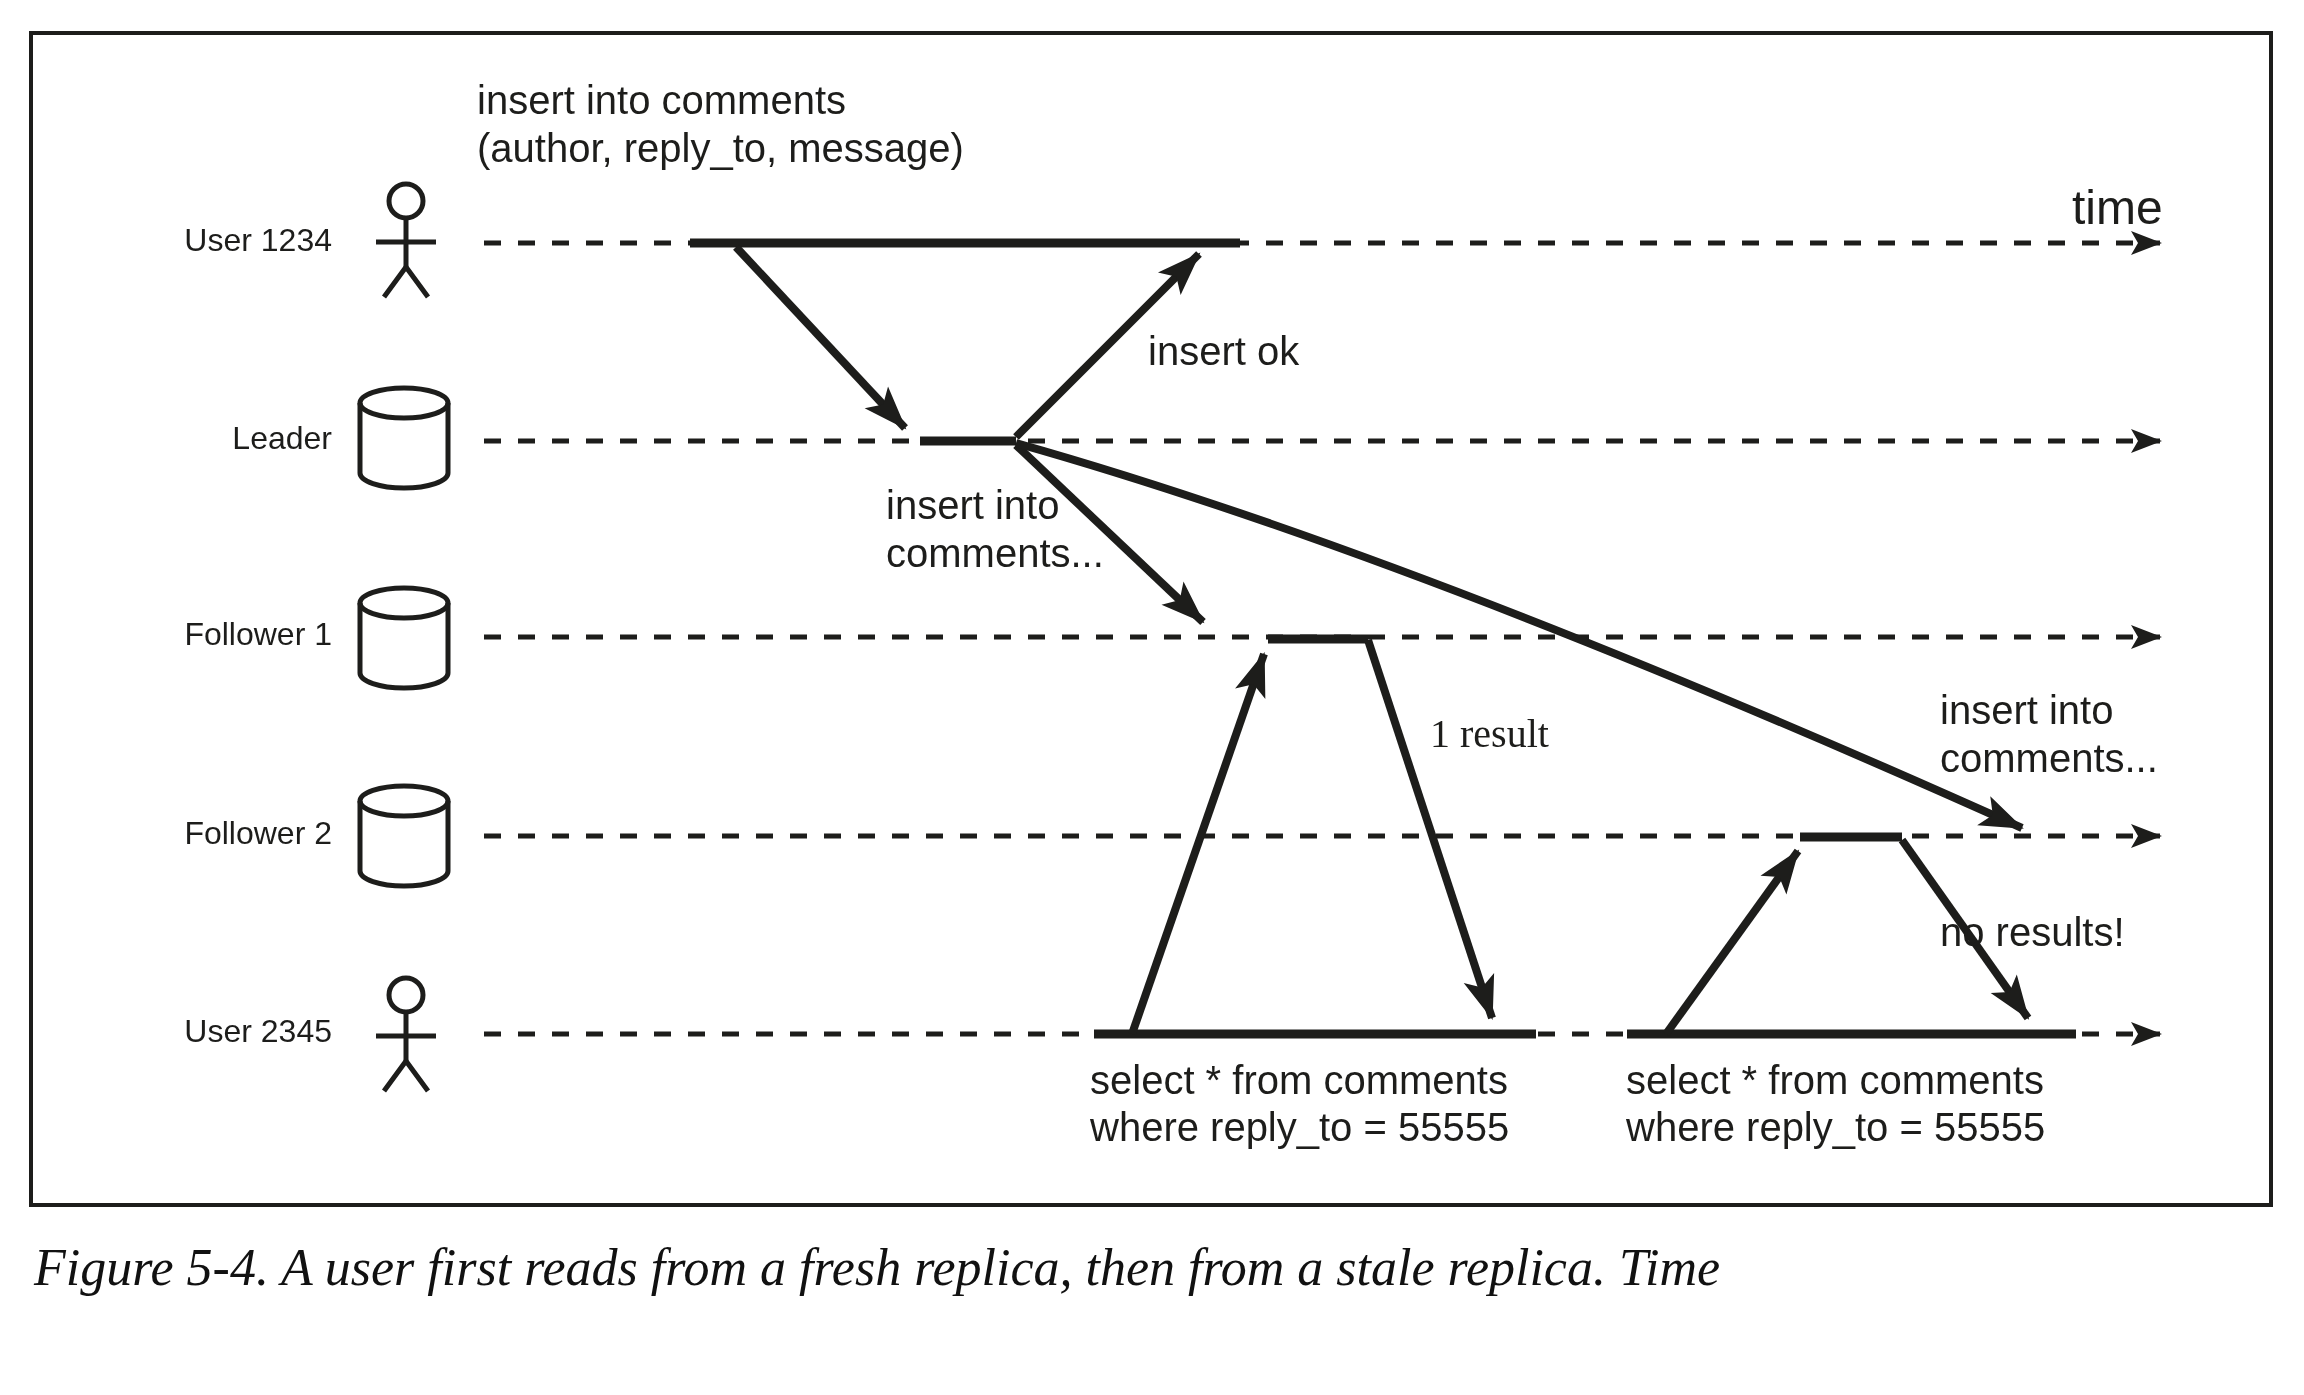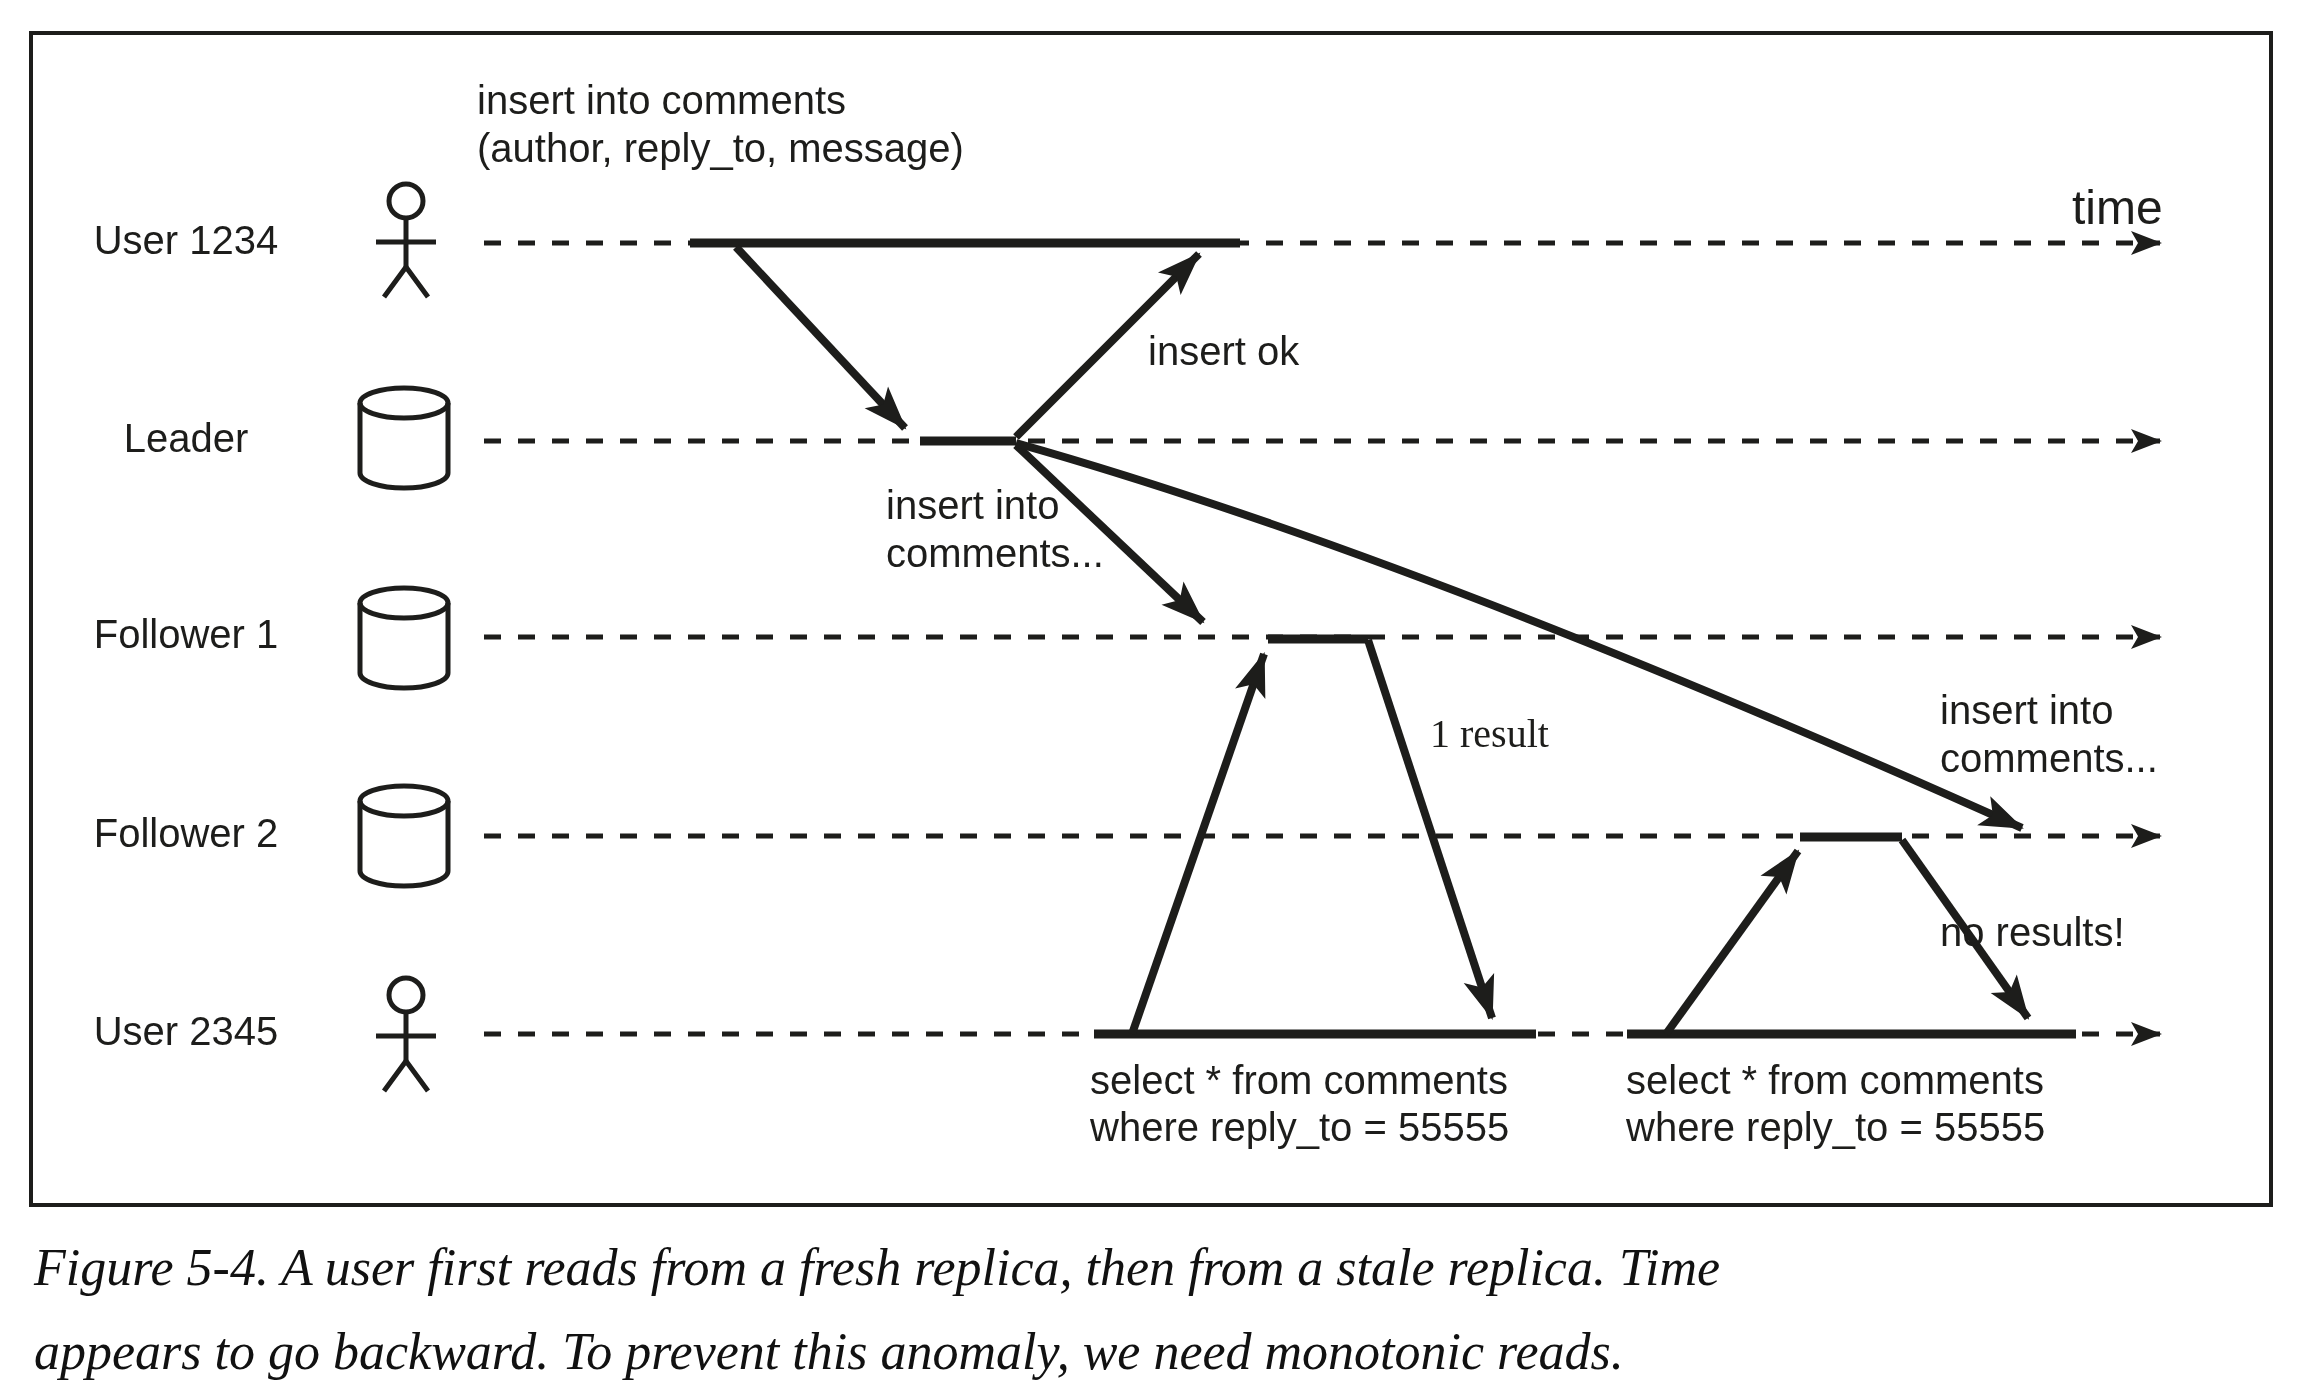--- a/index.html
+++ b/index.html
@@ -1,21 +1,21 @@
 <!DOCTYPE html>
 <html><head>
 <meta charset="utf-8">
 <style>
   html,body{margin:0;padding:0;background:#ffffff;}
   #page{position:relative;width:2304px;height:1395px;background:#ffffff;overflow:hidden;
         font-family:"Liberation Sans",sans-serif;color:#1d1d1b;}
   #diagram-svg{position:absolute;left:0;top:0;width:2304px;height:1395px;}
   .ann{position:absolute;font-size:40px;line-height:48px;white-space:nowrap;color:#1d1d1b;}
-  .lane-label{position:absolute;left:40px;width:292px;text-align:center;
-              font-size:40px;line-height:52px;white-space:nowrap;color:#1d1d1b;}
+  .lane-label{position:absolute;left:40px;width:292px;text-align:right;
+              font-size:32px;line-height:52px;white-space:nowrap;color:#1d1d1b;}
   #time-label{position:absolute;left:2072px;top:166px;font-size:48px;line-height:52px;margin-top:16px;}
   #caption{position:absolute;left:34px;top:1226px;width:2140px;
            font-family:"Liberation Serif",serif;font-style:italic;
            font-size:52px;line-height:84px;color:#111111;}
 </style>
 </head>
 <body>
 
 <div id="page">
 
@@ -121,16 +121,15 @@
     <div>where reply_to = 55555</div>
   </div>
 
   <div class="ann" style="left:1626px;top:1057px;line-height:47px;">
     <div>select * from comments</div>
     <div>where reply_to = 55555</div>
   </div>
 
   <div id="caption">
     <div>Figure 5-4. A user first reads from a fresh replica, then from a stale replica. Time</div>
-    <div>appears to go backward. To prevent this anomaly, we need monotonic reads.</div>
   </div>
 
 </div>
 
 </body></html>

